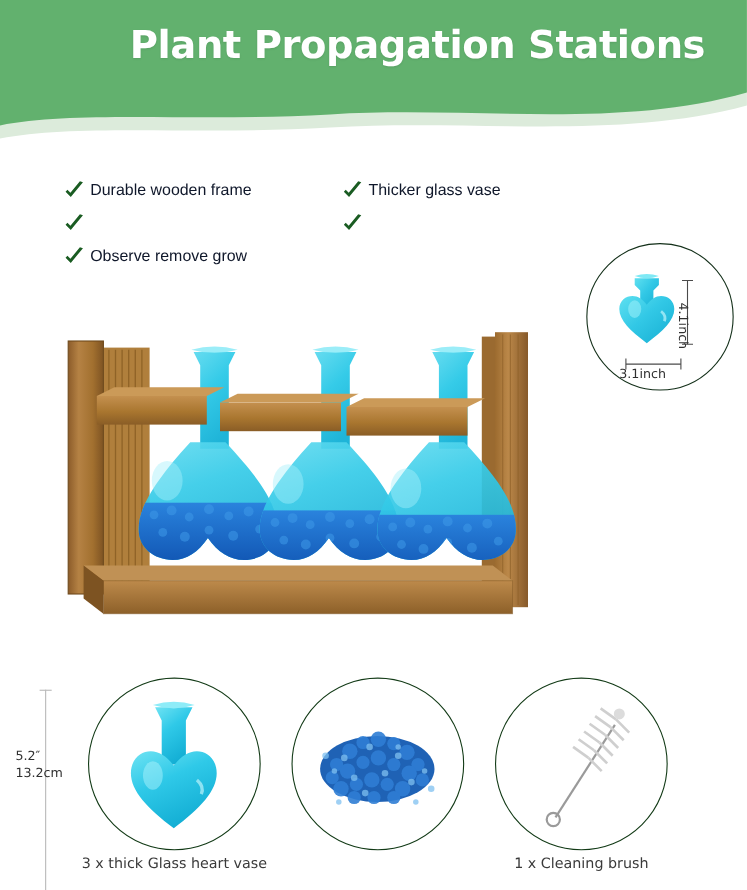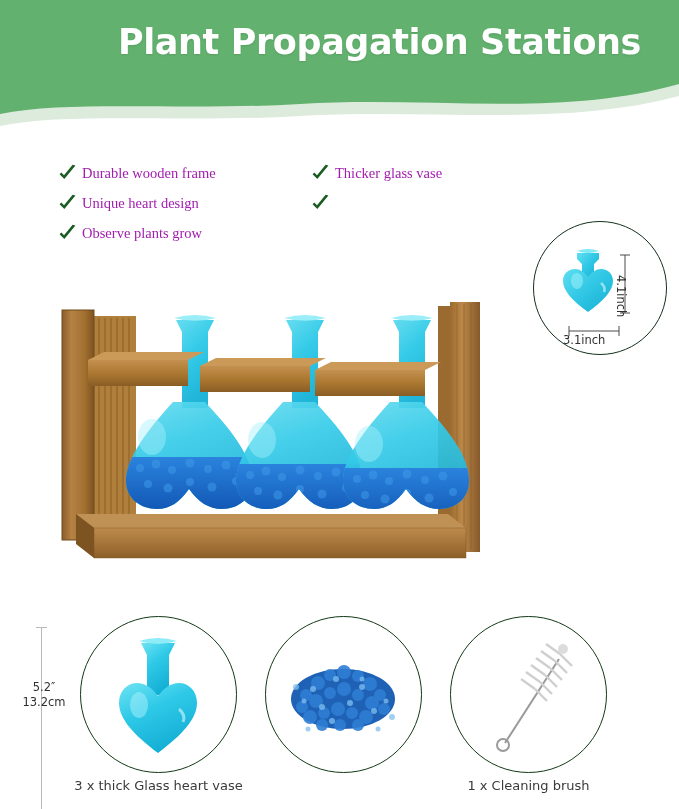--- a/index.html
+++ b/index.html
@@ -25,22 +25,22 @@
   }
 
   
   #features{
     position:absolute;left:58px;top:158px;width:470px;height:92px;
     display:grid;grid-template-columns:253px 217px;grid-template-rows:repeat(3,30px);
   }
   .feat{display:flex;align-items:center;gap:5px;}
   .check{width:19px;height:19px;flex:0 0 19px;display:block;}
   .feat-label{
-    font-size:14.5px;color:#a21caf;white-space:nowrap;
-    font-family:Liberation Serif, serif;
+    font-size:14.5px;color:#0f172a;white-space:nowrap;
+    font-family:Liberation Sans, sans-serif;
   }
 
   
   #vase-inset{
     position:absolute;left:533px;top:221px;width:134px;height:134px;
   }
   #vase-inset .ring{
     position:absolute;left:0;top:0;width:132px;height:132px;
     border:1.6px solid #14301a;border-radius:50%;background:#fff;
   }
@@ -56,21 +56,21 @@
   #inset-w{position:absolute;left:30px;top:112px;}
 
   
   #product{position:absolute;left:0;top:292px;width:679px;height:310px;}
 
   
   .dimline{position:absolute;background:#b9b9b9;}
   #dim-v{left:41px;top:335px;width:1px;height:195px;}
   #dim-v .tick{position:absolute;left:-5px;width:11px;height:1px;background:#b9b9b9;}
   #dim-v-label{
-    position:absolute;left:14px;top:388px;width:60px;text-align:center;
+    position:absolute;left:14px;top:388px;width:60px;
     line-height:15px;
   }
 
   
   #accessories{
     position:absolute;left:0;top:616px;width:679px;height:193px;
   }
   .acc{position:absolute;width:185px;top:0;text-align:center;}
   .acc .circle{
     position:relative;width:155px;height:155px;margin:0 auto;
@@ -110,34 +110,33 @@
       <path d="M2 13 L8 19 L22 2 L18.5 1 L7.6 14.2 L4.2 10.8 Z" fill="#1a5c22"></path>
     </svg>
     <span class="feat-label">Thicker glass vase</span>
   </div>
 
 
   <div class="feat">
     <svg class="check" viewBox="0 0 24 24">
       <path d="M2 13 L8 19 L22 2 L18.5 1 L7.6 14.2 L4.2 10.8 Z" fill="#1a5c22"></path>
     </svg>
-    <span class="feat-label">Unique heart design</span>
   </div>
 
   <div class="feat">
     <svg class="check" viewBox="0 0 24 24">
       <path d="M2 13 L8 19 L22 2 L18.5 1 L7.6 14.2 L4.2 10.8 Z" fill="#1a5c22"></path>
     </svg>
   </div>
 
   <div class="feat">
     <svg class="check" viewBox="0 0 24 24">
       <path d="M2 13 L8 19 L22 2 L18.5 1 L7.6 14.2 L4.2 10.8 Z" fill="#1a5c22"></path>
     </svg>
-    <span class="feat-label">Observe plants grow</span>
+    <span class="feat-label">Observe remove grow</span>
   </div>
 </div>
 
 <div id="vase-inset">
   <div class="ring"></div>
   <svg width="132" height="132" viewBox="0 0 132 132">
     <defs>
       <linearGradient id="gv1" x1="0" y1="0" x2="1" y2="1">
         <stop offset="0%" stop-color="#5fe0f0"></stop>
         <stop offset="45%" stop-color="#32c8e6"></stop>

